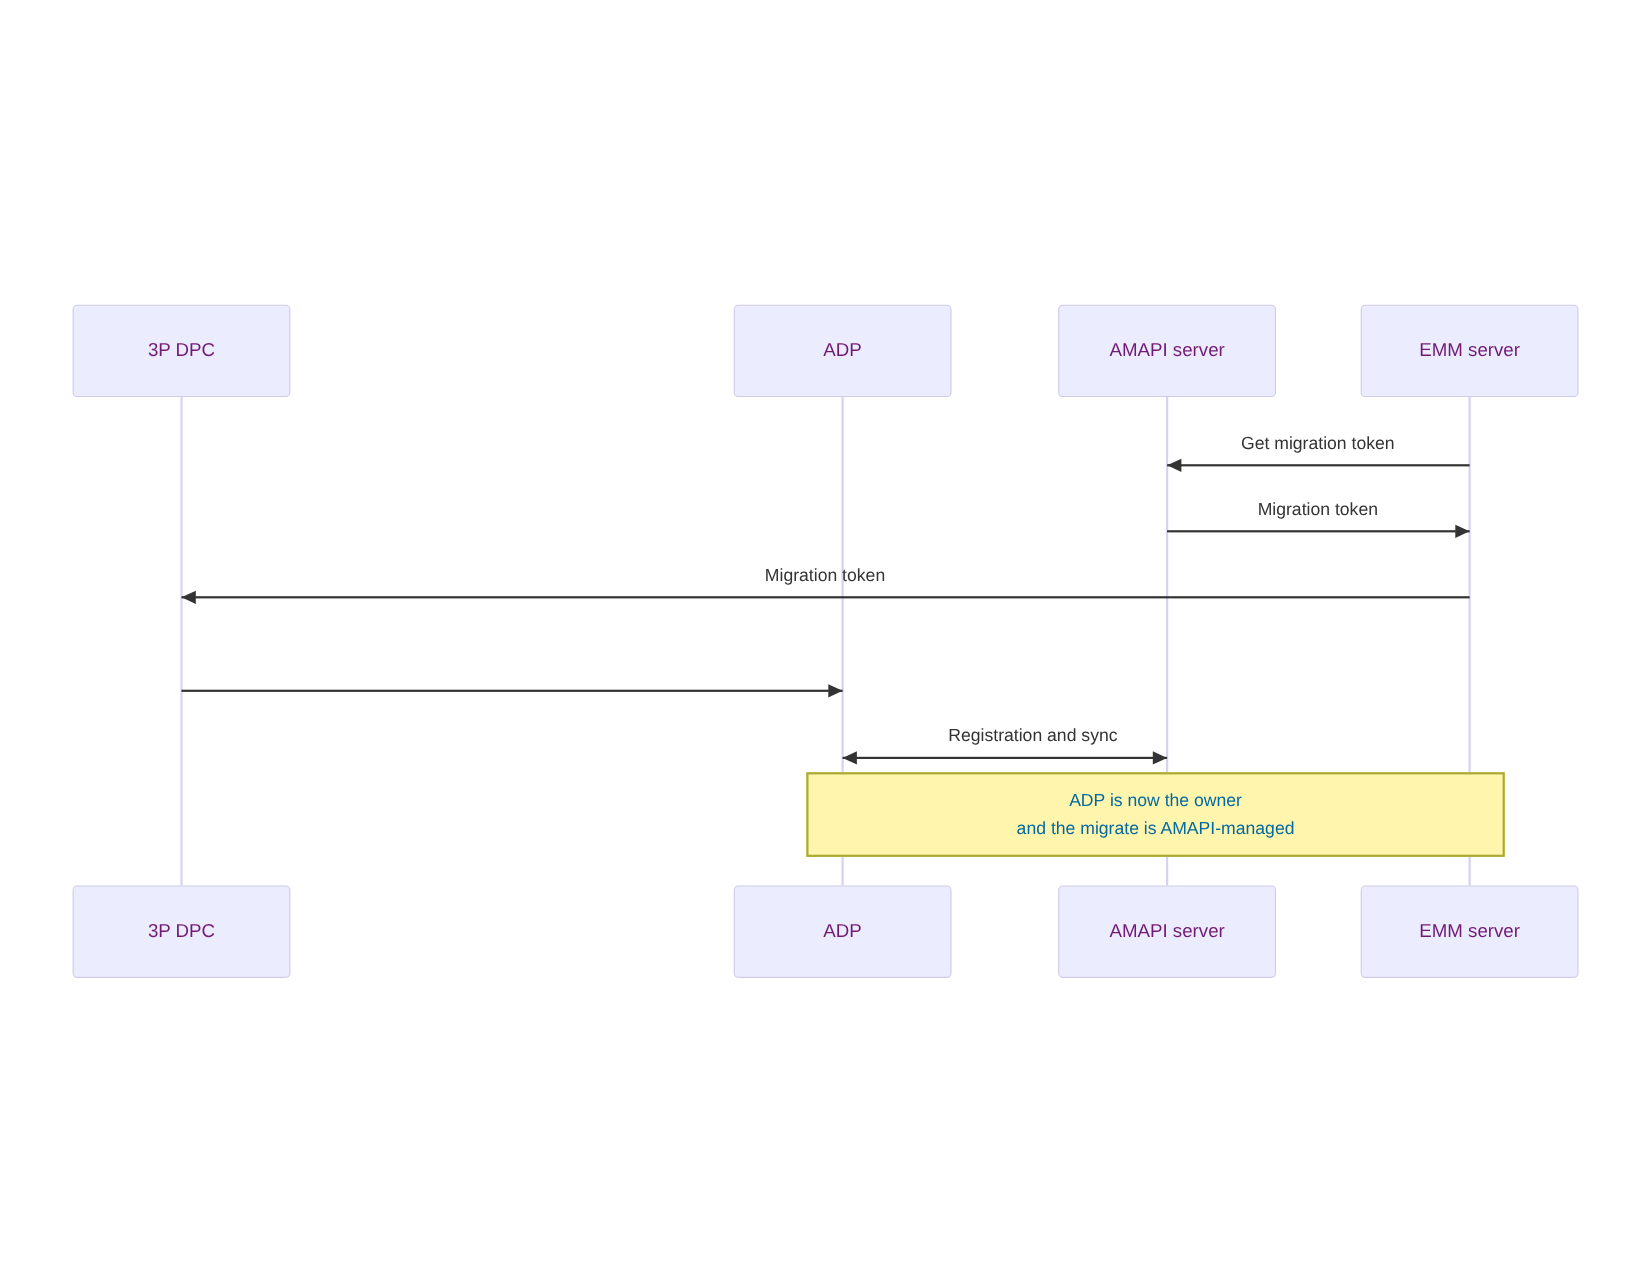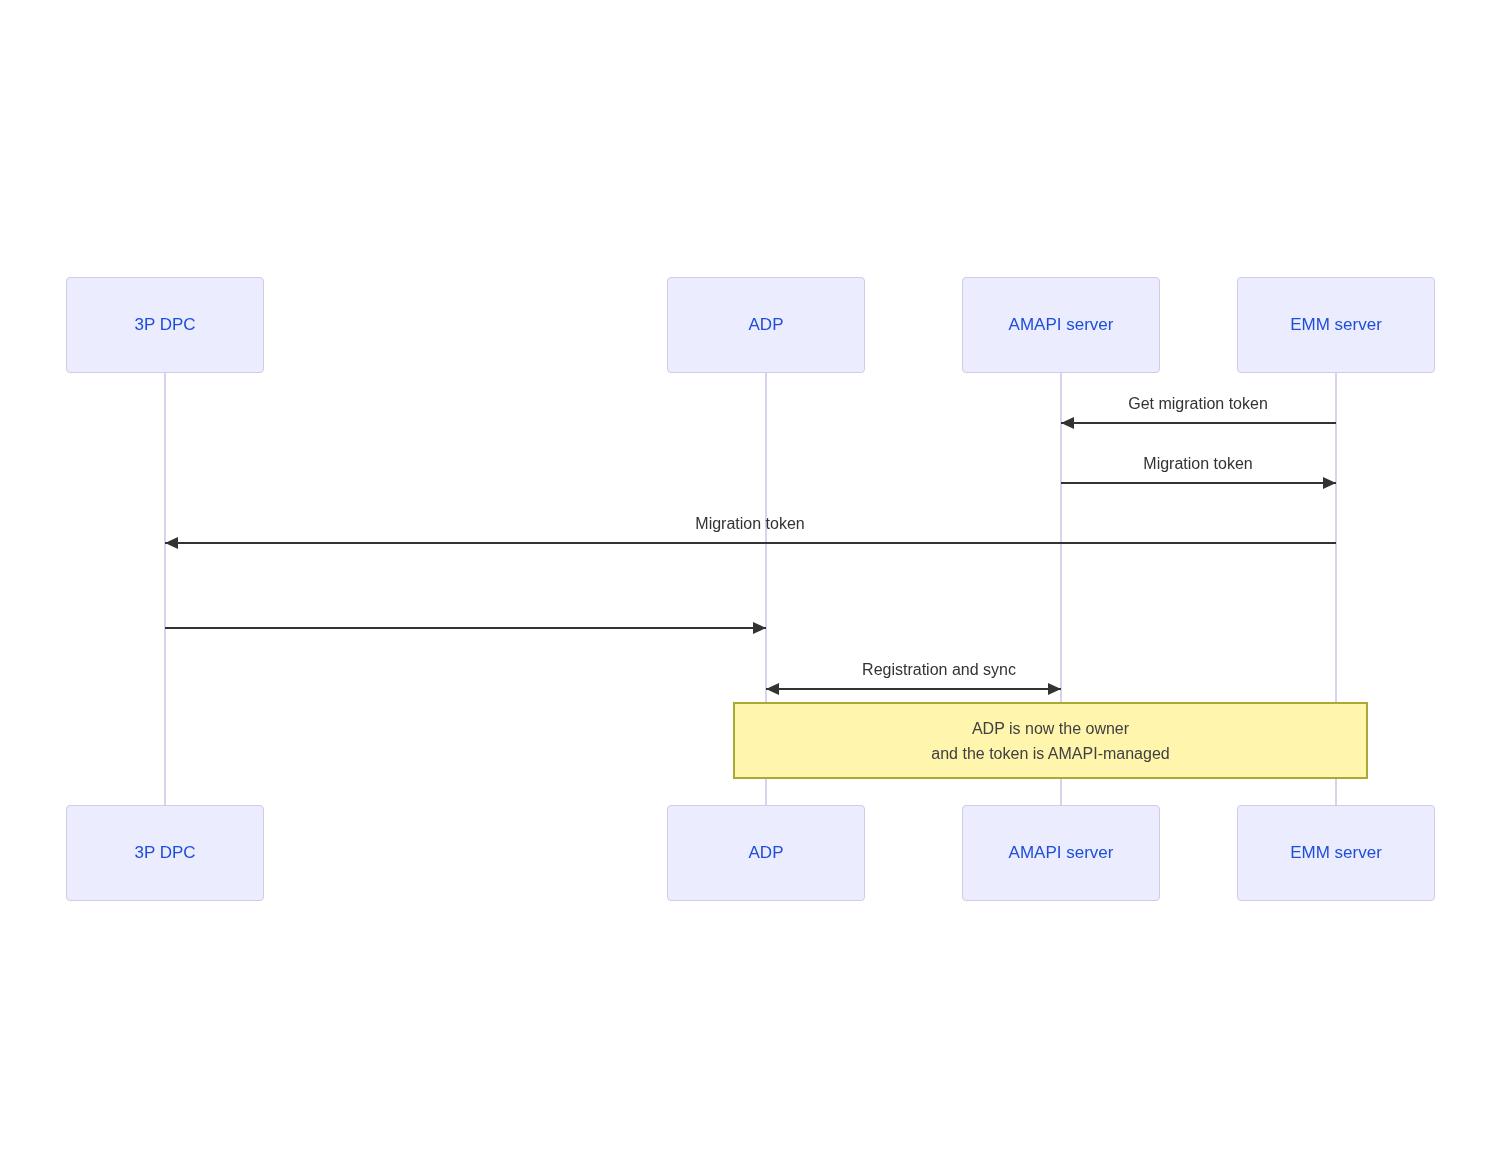--- a/index.html
+++ b/index.html
@@ -11,30 +11,30 @@
     position: relative;
     width: 1500px;
     height: 1169px;
     background: #ffffff;
     font-family: "Liberation Sans", sans-serif;
     overflow: hidden;
   }
   .actor {
     position: absolute;
     width: 198px;
-    height: 96px;
+    height: 84px;
     box-sizing: border-box;
     background: #ECECFF;
     border: 1.5px solid #CFCBE8;
     border-radius: 4px;
     display: flex;
     align-items: center;
     justify-content: center;
     font-size: 17px;
-    color: #1d4ed8;
+    color: #701a75;
   }
   .lifeline {
     position: absolute;
     top: 361px;
     height: 444px;
     width: 2px;
     background: #D8D2EE;
   }
   .msg-line {
     position: absolute;
@@ -67,21 +67,21 @@
     height: 77px;
     box-sizing: border-box;
     background: #FFF5AD;
     border: 2px solid #AAAA33;
     display: flex;
     flex-direction: column;
     align-items: center;
     justify-content: center;
     font-size: 16px;
     line-height: 25px;
-    color: #404040;
+    color: #0369a1;
     text-align: center;
   }
 </style>
 </head>
 <body>
 
 <div class="canvas">
 
   <div class="lifeline" style="left:164px"></div>
   <div class="lifeline" style="left:765px"></div>
@@ -108,21 +108,21 @@
   <div class="msg-line" style="left:165px; top:627px; width:601px"></div>
   <div class="head right" style="left:753px; top:622px"></div>
 
   <div class="msg-label" style="left:939px; top:658px">Registration and sync</div>
   <div class="msg-line" style="left:766px; top:688px; width:295px"></div>
   <div class="head left" style="left:766px; top:683px"></div>
   <div class="head right" style="left:1048px; top:683px"></div>
 
   <div class="note">
     <div>ADP is now the owner</div>
-    <div>and the token is AMAPI-managed</div>
+    <div>and the migrate is AMAPI-managed</div>
   </div>
 
   <div class="actor" style="left:66px;  top:805px">3P DPC</div>
   <div class="actor" style="left:667px; top:805px">ADP</div>
   <div class="actor" style="left:962px; top:805px">AMAPI server</div>
   <div class="actor" style="left:1237px;top:805px">EMM server</div>
 
 </div>
 
 </body></html>

